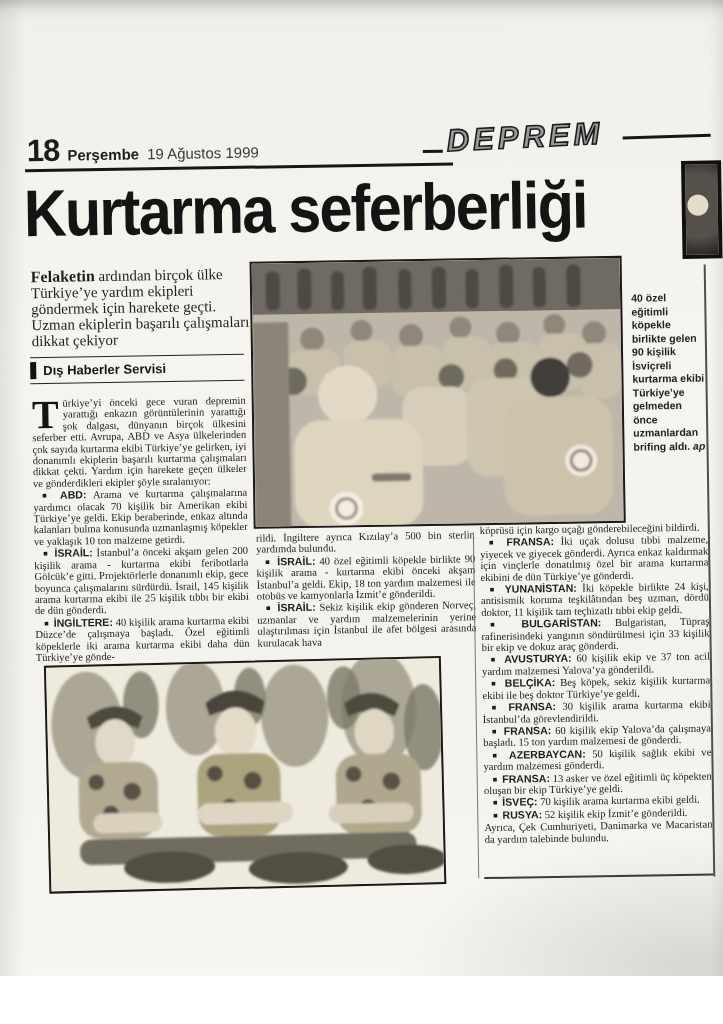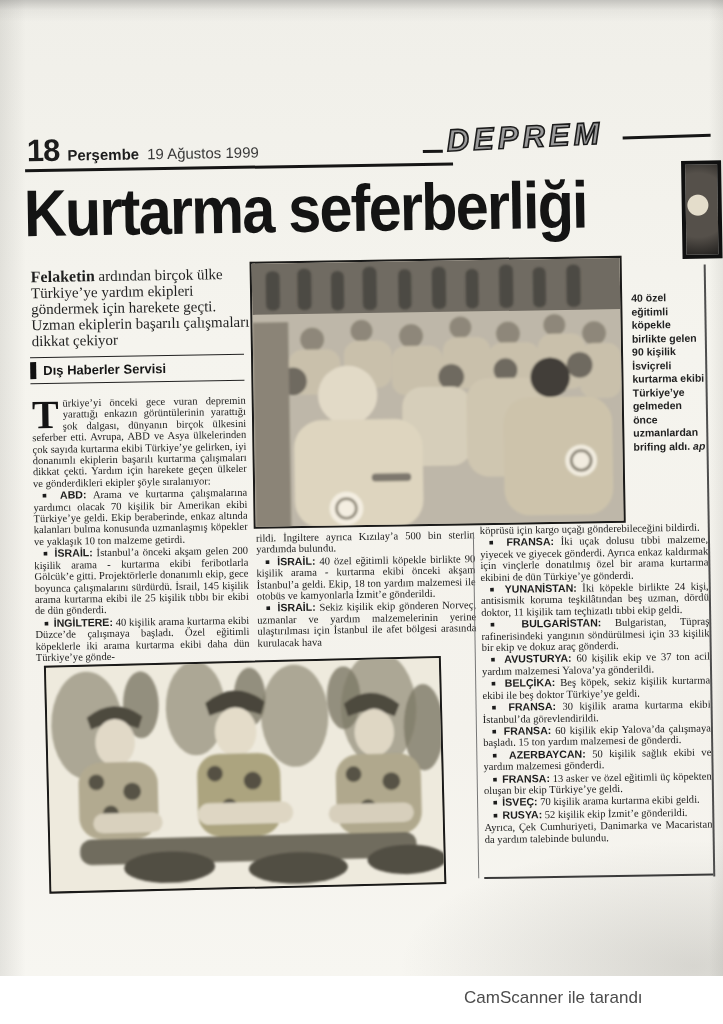--- a/index.html
+++ b/index.html
@@ -275,16 +275,13 @@
               <ellipse cx="120" cy="206" rx="46" ry="16"></ellipse>
               <ellipse cx="250" cy="210" rx="50" ry="16"></ellipse>
               <ellipse cx="360" cy="204" rx="40" ry="15"></ellipse>
             </g>
         </g>
       </svg>
     </div>
 
   </div>
 
-  <div class="scan-strip">
-    <div class="scan-note">CamScanner ile tarandı</div>
-  </div>
 </div>
 
 </body></html>

